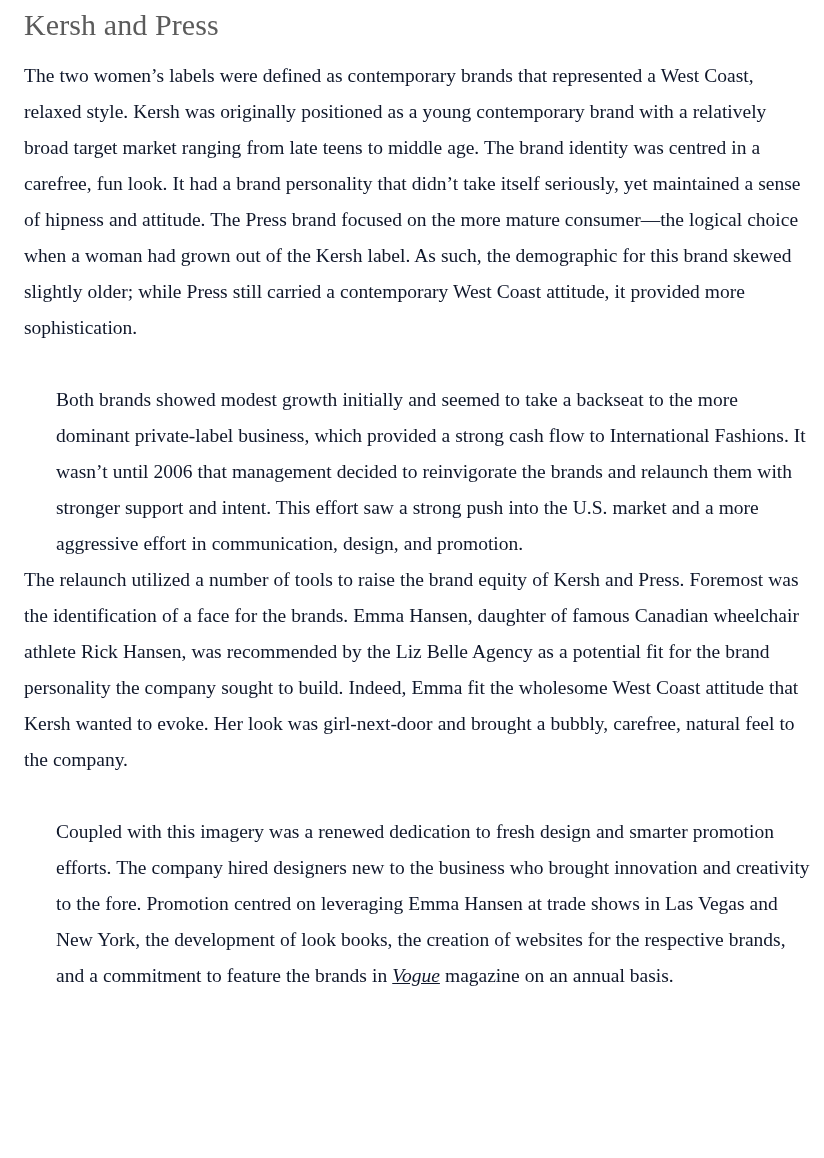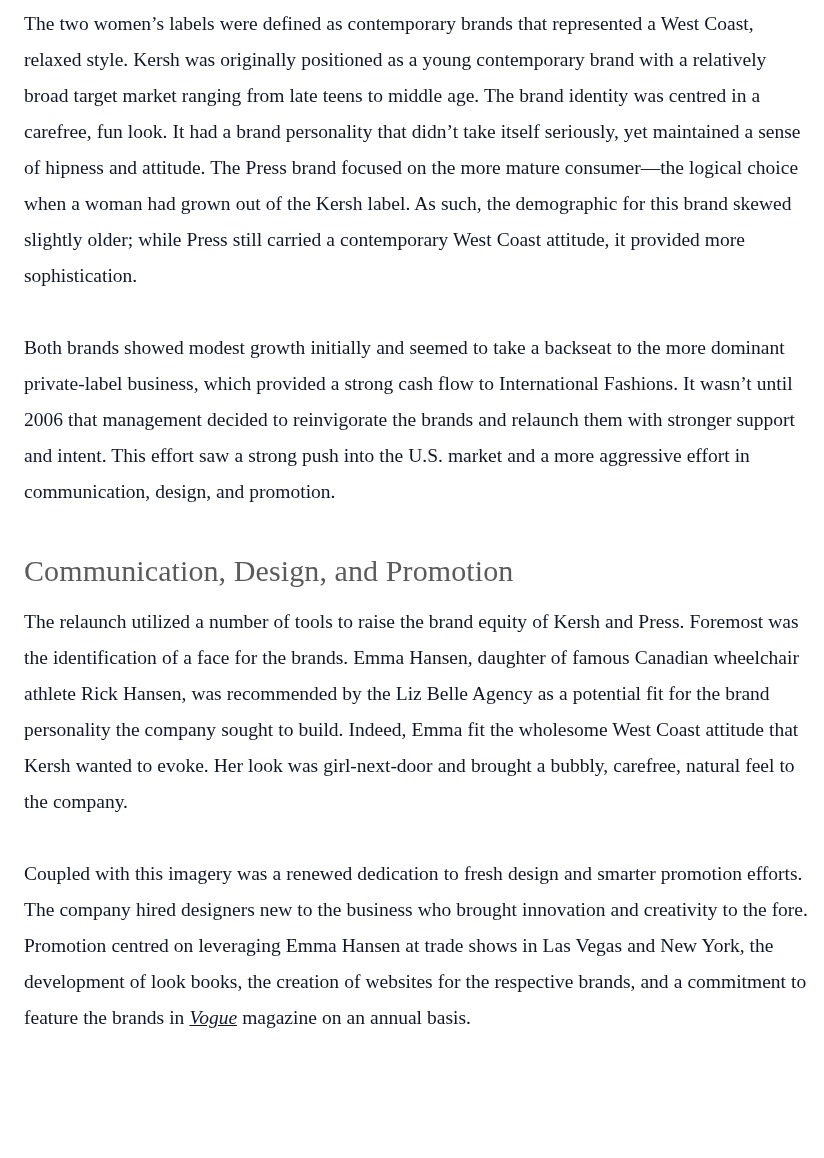--- a/index.html
+++ b/index.html
@@ -50,50 +50,51 @@
     color: #0f172a;
     margin: 0 0 36px 0;
     padding: 0;
     text-align: left;
     max-width: 790px;
     word-spacing: 0.2px;
   }
 
   p.body-par:last-child {
     margin-bottom: 0;
+    margin-left: 32px;
   }
 
   .par-group {
     margin: 0;
   }
 
   em.title-italic {
     font-style: italic;
     text-decoration: underline;
   }
 </style>
 </head>
 <body>
 
 <div class="page">
 
   <section class="doc-section">
 
+    <h2 class="section-heading">Kersh and Press</h2>
 
     <div class="par-group">
       <p class="body-par">The two women’s labels were defined as contemporary brands that represented a West Coast, relaxed style. Kersh was originally positioned as a young contemporary brand with a relatively broad target market ranging from late teens to middle age. The brand identity was centred in a carefree, fun look. It had a brand personality that didn’t take itself seriously, yet maintained a sense of hipness and attitude. The Press brand focused on the more mature consumer—the logical choice when a woman had grown out of the Kersh label. As such, the demographic for this brand skewed slightly older; while Press still carried a contemporary West Coast attitude, it provided more sophistication.</p>
 
       <p class="body-par">Both brands showed modest growth initially and seemed to take a backseat to the more dominant private-label business, which provided a strong cash flow to International Fashions. It wasn’t until 2006 that management decided to reinvigorate the brands and relaunch them with stronger support and intent. This effort saw a strong push into the U.S. market and a more aggressive effort in communication, design, and promotion.</p>
     </div>
 
   </section>
 
   <section class="doc-section">
 
-    <h2 class="section-heading subsequent">Communication, Design, and Promotion</h2>
 
     <div class="par-group">
       <p class="body-par">The relaunch utilized a number of tools to raise the brand equity of Kersh and Press. Foremost was the identification of a face for the brands. Emma Hansen, daughter of famous Canadian wheelchair athlete Rick Hansen, was recommended by the Liz Belle Agency as a potential fit for the brand personality the company sought to build. Indeed, Emma fit the wholesome West Coast attitude that Kersh wanted to evoke. Her look was girl-next-door and brought a bubbly, carefree, natural feel to the company.</p>
 
       <p class="body-par"><span>Coupled with this imagery was a renewed dedication to fresh design and smarter promotion efforts. The company hired designers new to the business who brought innovation and creativity to the fore. Promotion centred on leveraging Emma Hansen at trade shows in Las Vegas and New York, the development of look books, the creation of websites for the respective brands, and a commitment to feature the brands in </span><em class="title-italic">Vogue</em><span> magazine on an annual basis.</span></p>
     </div>
 
   </section>
 
 </div>

